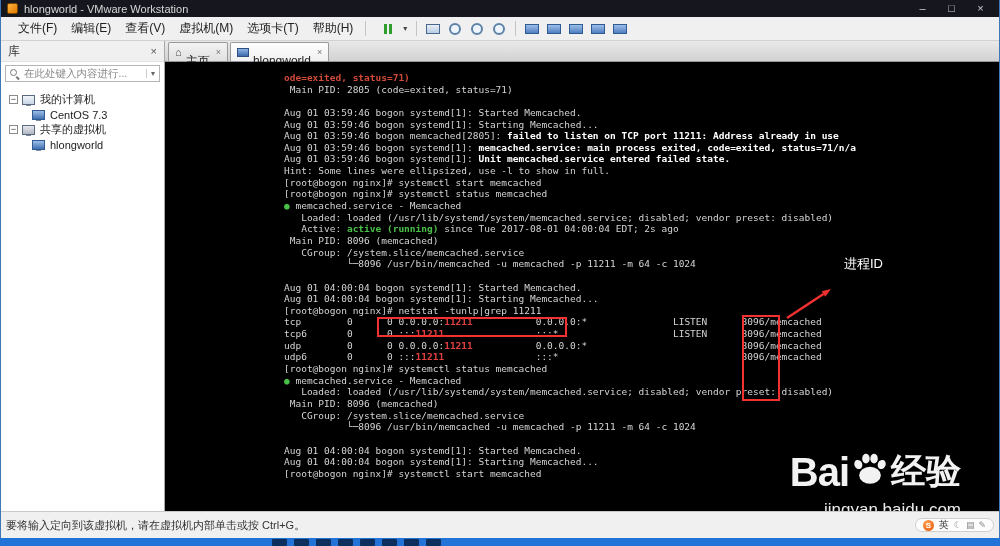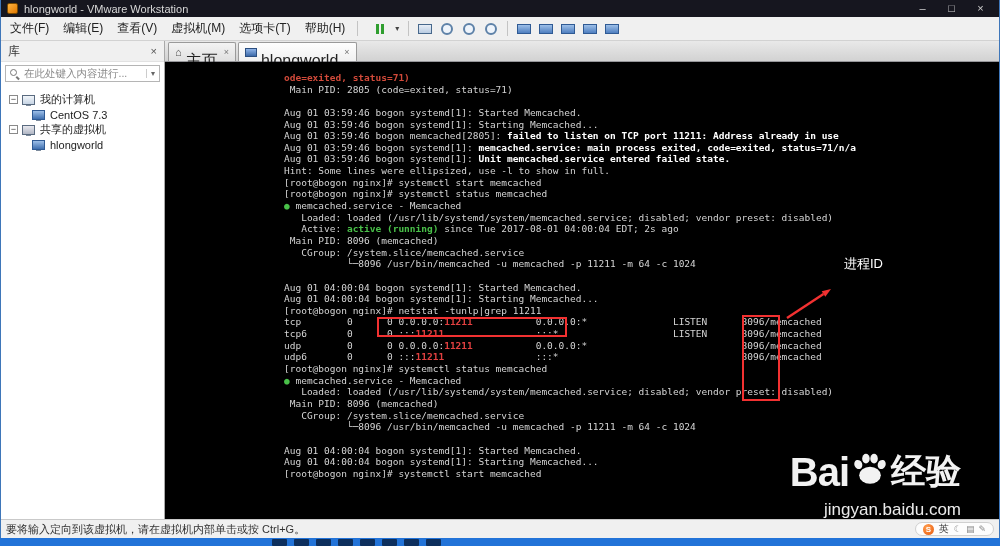--- a/index.html
+++ b/index.html
@@ -6,21 +6,21 @@
 html,body{width:1000px;height:546px;overflow:hidden}
 body{font-family:"Liberation Sans","DejaVu Sans",sans-serif;background:#f0f0f0;position:relative}
 .app{position:absolute;top:0;left:0;right:0;bottom:8px;border-left:1px solid #3e76b9;border-right:1px solid #3e76b9;display:flex;flex-direction:column;background:#f0f0f0}
 
 .titlebar{height:17px;background:#16161f;display:flex;align-items:center;padding:0 4px;flex:0 0 auto}
 .appicon{width:11px;height:11px;border-radius:2px;background:linear-gradient(135deg,#ffb340,#e07800);border:1px solid #7a4a00;margin:0 6px 0 2px;flex:0 0 auto}
 .title{font-size:11px;color:#d8d8d8;white-space:nowrap}
 .wctrls{margin-left:auto;display:flex}
 .wbtn{width:29px;height:16px;text-align:center;font-size:11px;line-height:15px;color:#cfcfcf}
 
-.menubar{height:24px;background:#f0f0f0;border-bottom:1px solid #d2d2d2;display:flex;align-items:center;padding:0 2px;flex:0 0 auto}
+.menubar{height:24px;background:#f0f0f0;border-bottom:1px solid #d2d2d2;display:flex;align-items:center;padding:0 10px;flex:0 0 auto}
 .menus{display:flex;align-items:center}
 .menu-item{font-size:12px;color:#222;padding:3px 7px;white-space:nowrap}
 .ticons{display:flex;align-items:center;margin-left:6px}
 .tsep{width:1px;height:15px;background:#c4c4c4;margin:0 5px;display:inline-block}
 .ticon{width:20px;height:18px;display:inline-flex;align-items:center;justify-content:center;margin:0 1px}
 .k-pause .shape{width:8px;height:10px;background:linear-gradient(90deg,#2f9e2f 0,#2f9e2f 3px,rgba(0,0,0,0) 3px,rgba(0,0,0,0) 5px,#2f9e2f 5px,#2f9e2f 8px)}
 .k-caret{font-size:8px;color:#444;width:10px}
 .k-kb .shape{width:14px;height:10px;border:1px solid #47688c;background:linear-gradient(#e8eef6,#b9cce2)}
 .k-round .shape{width:12px;height:12px;border-radius:50%;border:2px solid #5e82a8;background:#eef4fb}
 .k-screen .shape{width:14px;height:10px;border:1px solid #2f5a94;background:linear-gradient(#9dbfe8,#4f7fc0)}
@@ -43,21 +43,21 @@
 .node-ic{width:13px;height:10px;position:relative;margin-right:5px;flex:0 0 auto}
 .node-ic::after{content:"";position:absolute;left:3px;right:3px;bottom:-2px;height:1px;background:#7d8b9c}
 .ic-computer{border:1px solid #5a6b80;background:linear-gradient(#f2f6fa,#c6d4e4)}
 .ic-vm{border:1px solid #2f5a94;background:linear-gradient(#9dbfe8,#3f6faf)}
 .ic-shared{border:1px solid #5a6b80;background:linear-gradient(#e8e8ee,#b0b6c4)}
 
 .rightpane{flex:1;display:flex;flex-direction:column;min-width:0}
 .tabbar{height:21px;background:linear-gradient(#e9e9e9,#d2d2d2);display:flex;align-items:flex-end;padding-left:3px;border-bottom:1px solid #96969a;flex:0 0 auto}
 .tab{height:19px;display:flex;align-items:center;padding:0 6px;border:1px solid #9a9a9a;border-bottom:none;background:linear-gradient(#f3f3f3,#e0e0e0);margin-right:2px;border-radius:2px 2px 0 0}
 .tab.active{background:linear-gradient(#fefefe,#f0f0f0)}
-.tab-lb{font-size:16px;color:#222;margin:18px 6px 0 4px;white-space:nowrap}
+.tab-lb{font-size:12px;color:#222;margin:18px 6px 0 4px;white-space:nowrap}
 .tab-x{font-size:9px;color:#777}
 .home-ic{font-size:11px;color:#555;line-height:10px}
 .vm-ic{width:12px;height:9px;background:linear-gradient(#8fb4e8,#3c69a8);border:1px solid #2c4f80}
 
 .console{flex:1;background:#000;position:relative;overflow:hidden}
 .term{position:absolute;left:119px;top:10px;font-family:"DejaVu Sans Mono",monospace;font-size:9.5px;line-height:11.65px;color:#d4d4d4}
 .tl{white-space:pre;height:11.65px}
 .c-n{color:#d4d4d4}
 .c-b{color:#ffffff;font-weight:bold}
 .c-r{color:#d24a3a;font-weight:bold}
@@ -68,21 +68,21 @@
 #anno2{left:577px;top:253px;width:38px;height:86px}
 .anno-label{position:absolute;left:679px;top:193px;color:#fff;font-size:13px;white-space:nowrap}
 .anno-arrow{position:absolute;left:610px;top:215px}
 
 .wm{position:absolute;right:38px;top:386px;display:flex;align-items:flex-end;color:rgba(255,255,255,.95)}
 .wm-bai{font-size:40px;font-weight:bold;letter-spacing:-1px}
 .wm-paw{width:36px;height:36px;margin:0 3px 8px 3px}
 .wm-jy{font-size:35px;font-weight:bold}
 .wm-domain{position:absolute;right:38px;top:438px;color:rgba(255,255,255,.92);font-size:17px}
 
-.statusbar{height:19px;background:#f0f0f0;border-top:1px solid #c9c9c9;display:flex;align-items:center;padding:0 5px;flex:0 0 auto}
+.statusbar{height:27px;background:#f0f0f0;border-top:1px solid #c9c9c9;display:flex;align-items:center;padding:0 5px;flex:0 0 auto}
 .sb-msg{font-size:11px;color:#333;white-space:nowrap}
 .ime{margin-left:auto;display:flex;align-items:center;background:#fdfdfd;border:1px solid #d0d0d0;border-radius:8px;height:14px;padding:0 7px;gap:5px}
 .ime-s{width:11px;height:11px;border-radius:50%;background:radial-gradient(circle at 35% 30%,#ff9d4d,#e8590c);color:#fff;font-size:8px;font-weight:bold;text-align:center;line-height:11px}
 .ime-mode{font-size:10px;color:#333}
 .ime-g{font-size:9px;color:#888}
 
 .taskbar{position:absolute;left:0;right:0;bottom:0;height:8px;background:#2273d8}
 .tb-app{position:absolute;top:1px;width:15px;height:7px;background:rgba(8,28,58,.78);border-radius:1px}
 </style>
 </head>

